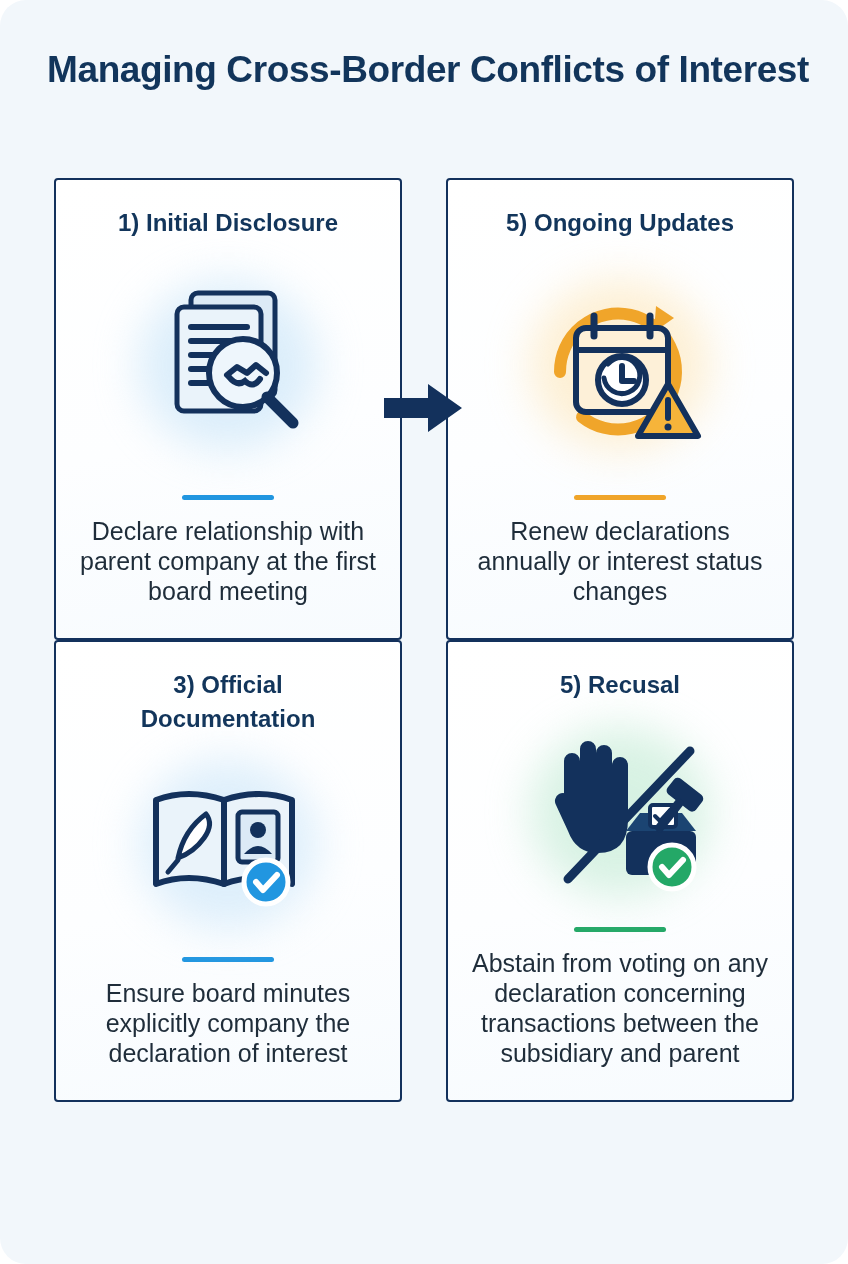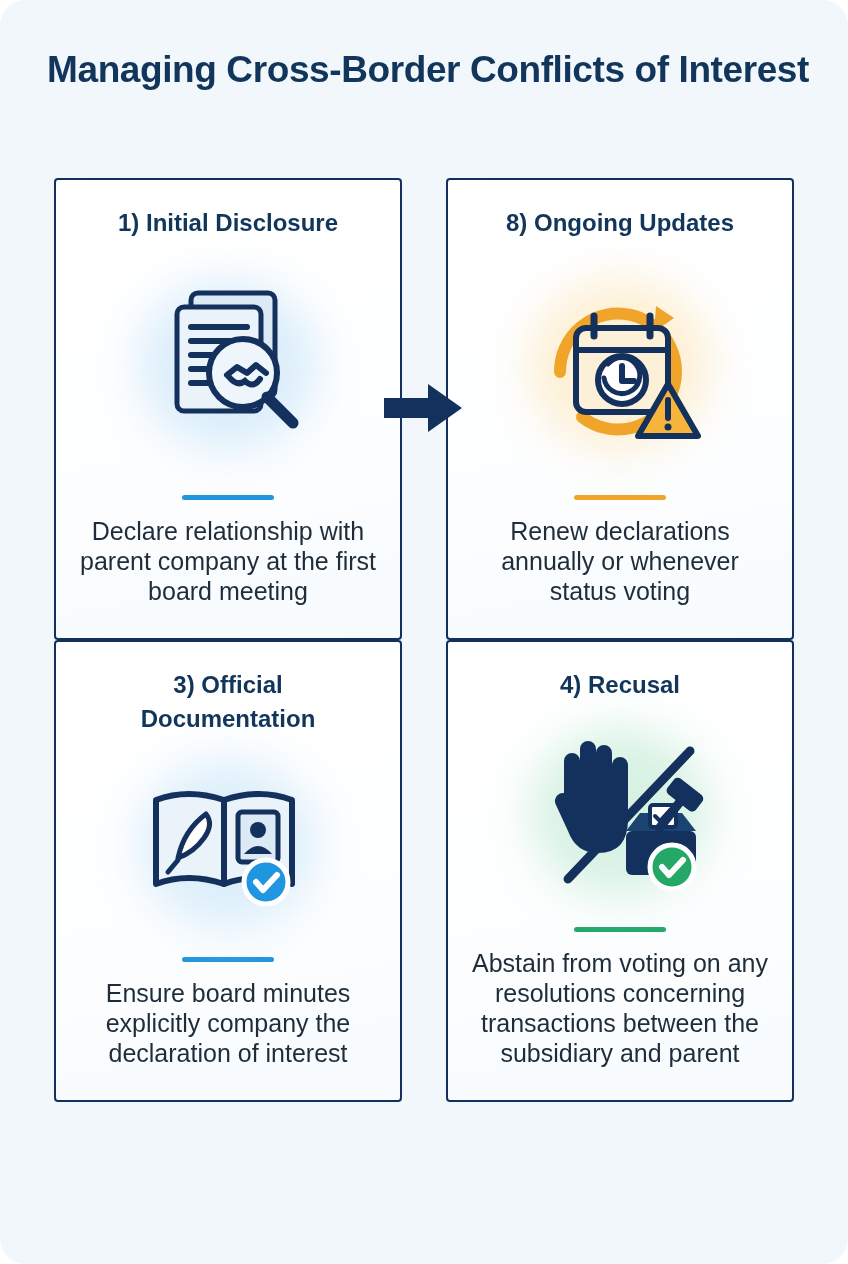--- a/index.html
+++ b/index.html
@@ -171,41 +171,41 @@
                   <line x1="124" y1="112" x2="150" y2="138" stroke="#13315c" stroke-width="11" stroke-linecap="round"></line>
                 </g>
               </svg>
             </div>
           </div>
           <div class="rule rule-blue"></div>
           <div class="card-desc">Declare relationship with parent company at the first board meeting</div>
         </div>
 
         <div class="card">
-          <div class="card-title">8) Ongoing Updates</div>
+          <div class="card-title">5) Ongoing Updates</div>
           <div class="icon-wrap">
             <div class="icon-glow glow-amber">
               <svg width="180" height="170" viewBox="0 0 180 170">
                 <path d="M30 92 a58 58 0 1 1 22 45" fill="none" stroke="#f0a52a" stroke-width="12" stroke-linecap="round"></path>
                 <path d="M126 26 l18 12 l-20 14 z" fill="#f0a52a"></path>
                 <rect x="46" y="48" width="92" height="84" rx="10" fill="#fdf0d8" stroke="#13315c" stroke-width="6"></rect>
                 <line x1="46" y1="70" x2="138" y2="70" stroke="#13315c" stroke-width="6"></line>
                 <line x1="64" y1="36" x2="64" y2="56" stroke="#13315c" stroke-width="7" stroke-linecap="round"></line>
                 <line x1="120" y1="36" x2="120" y2="56" stroke="#13315c" stroke-width="7" stroke-linecap="round"></line>
                 <circle cx="92" cy="100" r="24" fill="#ffffff" stroke="#13315c" stroke-width="6"></circle>
                 <path d="M92 86 v15 h12" fill="none" stroke="#13315c" stroke-width="6" stroke-linecap="round" stroke-linejoin="round"></path>
                 <path d="M78 84 a18 18 0 1 1 -4 14" fill="none" stroke="#13315c" stroke-width="5" stroke-linecap="round"></path>
                 <path d="M138 104 l30 52 h-60 z" fill="#f6b43a" stroke="#13315c" stroke-width="6" stroke-linejoin="round"></path>
                 <line x1="138" y1="120" x2="138" y2="138" stroke="#13315c" stroke-width="6" stroke-linecap="round"></line>
                 <circle cx="138" cy="147" r="3.5" fill="#13315c"></circle>
               </svg>
             </div>
           </div>
           <div class="rule rule-amber"></div>
-          <div class="card-desc">Renew declarations annually or whenever status voting</div>
+          <div class="card-desc">Renew declarations annually or interest status changes</div>
         </div>
 
         <div class="arrow arrow-1">
           <svg width="92" height="60" viewBox="0 0 92 60">
             <path d="M6 20 h44 v-14 l34 24 l-34 24 v-14 h-44 z" fill="#13315c"></path>
           </svg>
         </div>
       </div>
 
       <div class="row row2">
@@ -226,40 +226,40 @@
                 <circle cx="128" cy="118" r="22" fill="#2196e0" stroke="#ffffff" stroke-width="5"></circle>
                 <path d="M118 118 l7 8 l14 -15" fill="none" stroke="#ffffff" stroke-width="6" stroke-linecap="round" stroke-linejoin="round"></path>
               </svg>
             </div>
           </div>
           <div class="rule rule-blue"></div>
           <div class="card-desc">Ensure board minutes explicitly company the declaration of interest</div>
         </div>
 
         <div class="card">
-          <div class="card-title">4) Recusal</div>
+          <div class="card-title">5) Recusal</div>
           <div class="icon-wrap">
             <div class="icon-glow glow-green">
               <svg width="180" height="170" viewBox="0 0 180 170">
                 <path d="M34 66 v-32 a8 8 0 0 1 16 0 v26 v-38 a8 8 0 0 1 16 0 v36 v-32 a8 8 0 0 1 16 0 v34 v-22 a8 8 0 0 1 16 0 v54 q0 34 -30 34 q-22 0 -30 -22 l-12 -26 a8 8 0 0 1 14 -8 l6 12 z" fill="#13315c"></path>
                 <rect x="96" y="104" width="70" height="44" rx="6" fill="#13315c"></rect>
                 <path d="M96 104 l14 -18 h42 l14 18 z" fill="#1b4472"></path>
                 <rect x="120" y="78" width="26" height="22" rx="3" fill="#ffffff" stroke="#13315c" stroke-width="4"></rect>
                 <path d="M125 89 l5 5 l10 -11" fill="none" stroke="#13315c" stroke-width="4" stroke-linecap="round" stroke-linejoin="round"></path>
                 <g transform="rotate(38 150 74)">
                   <rect x="132" y="56" width="36" height="20" rx="5" fill="#13315c"></rect>
                   <rect x="146" y="72" width="9" height="40" rx="4" fill="#13315c"></rect>
                 </g>
                 <line x1="38" y1="152" x2="160" y2="24" stroke="#13315c" stroke-width="9" stroke-linecap="round"></line>
                 <circle cx="142" cy="140" r="22" fill="#24a867" stroke="#ffffff" stroke-width="5"></circle>
                 <path d="M132 140 l7 8 l14 -15" fill="none" stroke="#ffffff" stroke-width="6" stroke-linecap="round" stroke-linejoin="round"></path>
               </svg>
             </div>
           </div>
           <div class="rule rule-green"></div>
-          <div class="card-desc">Abstain from voting on any resolutions concerning transactions between the subsidiary and parent</div>
+          <div class="card-desc">Abstain from voting on any declaration concerning transactions between the subsidiary and parent</div>
         </div>
 
       </div>
 
     </div>
   </div>
 </div>
 
 </body></html>

